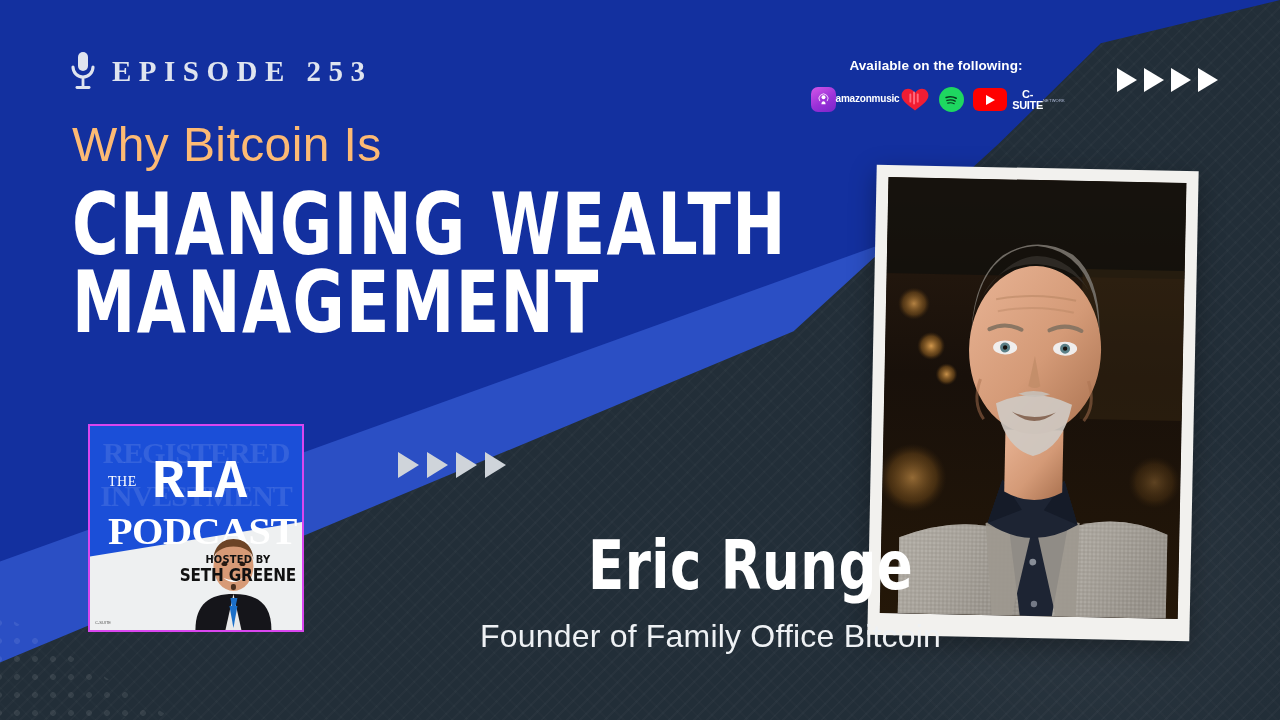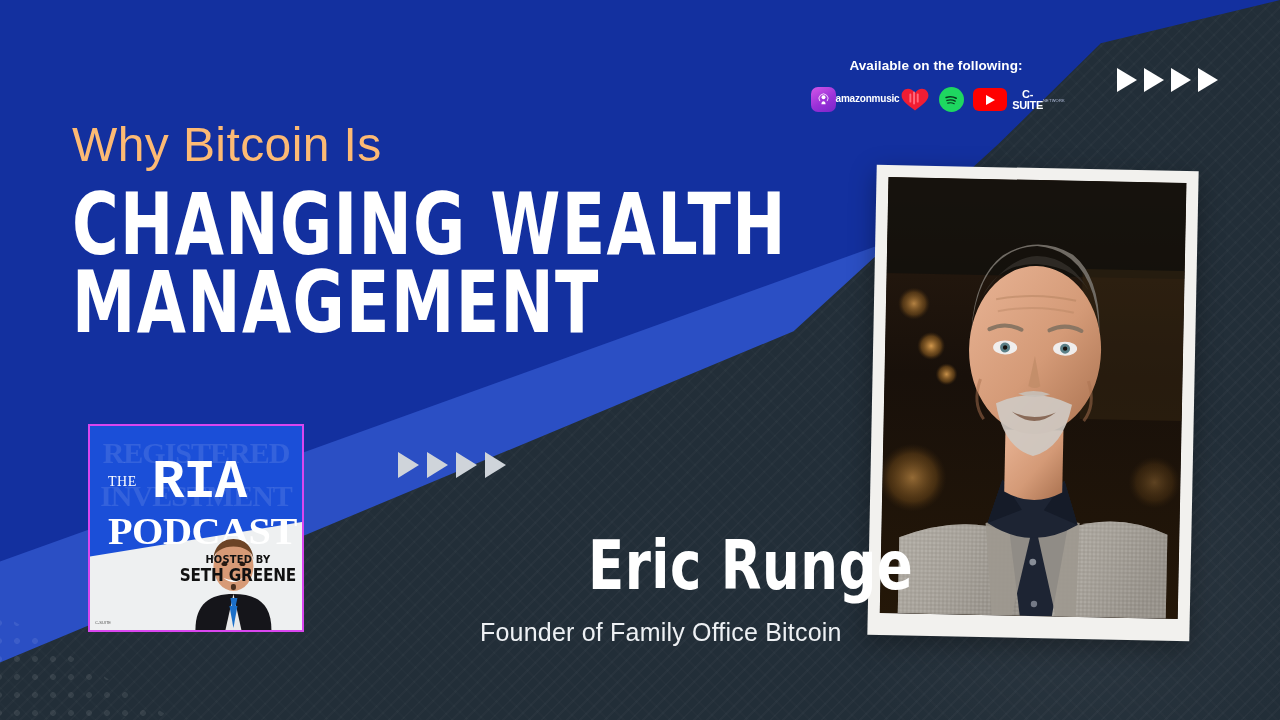--- a/index.html
+++ b/index.html
@@ -178,37 +178,48 @@
   .g-name {
     position:absolute; left:588px; top:532px;
     font-family:"DejaVu Sans Condensed","Liberation Sans Narrow","Liberation Sans",sans-serif;
     font-weight:700; font-size:62px; color:#fff;
     letter-spacing:.5px; line-height:1;
     transform:scaleX(.95) scaleY(1.1); transform-origin:left top;
     white-space:nowrap;
   }
   .g-role {
     position:absolute; left:480px; top:618px;
-    font-size:25px; font-weight:300; color:#eef1f4; letter-spacing:.2px;
+    font-size:32px; font-weight:300; color:#eef1f4; letter-spacing:.2px;
     white-space:nowrap;
   }
 </style>
 </head>
 <body>
 
 <div id="stage">
 
   <div class="bg-base"></div>
   <div class="bg-band2"></div>
   <div class="bg-band"></div>
   <div class="bg-dark"></div>
   <div class="bg-dark-tex"></div>
   <div class="bg-dark-glow"></div>
   <div class="bg-dots"></div>
 
+  <div class="ep-row">
+    <span class="mic-ico">
+      <svg viewBox="0 0 26 42" xmlns="http://www.w3.org/2000/svg">
+        <rect x="8" y="2" width="10" height="19" rx="5" fill="#dfe4ef"></rect>
+        <path d="M3 17 a10 10 0 0 0 20 0" fill="none" stroke="#dfe4ef" stroke-width="3.1" stroke-linecap="round"></path>
+        <rect x="11.6" y="27" width="2.8" height="9" fill="#dfe4ef"></rect>
+        <rect x="5.5" y="36" width="15" height="2.9" rx="1.4" fill="#dfe4ef"></rect>
+      </svg>
+    </span>
+    <span class="ep-label">EPISODE 253</span>
+  </div>
 
   <div class="title-wrap">
     <div class="t-pre">Why Bitcoin Is</div>
     <div class="t-main">
       <div>CHANGING WEALTH</div>
       <div>MANAGEMENT</div>
     </div>
   </div>
 
   <div class="avail">

